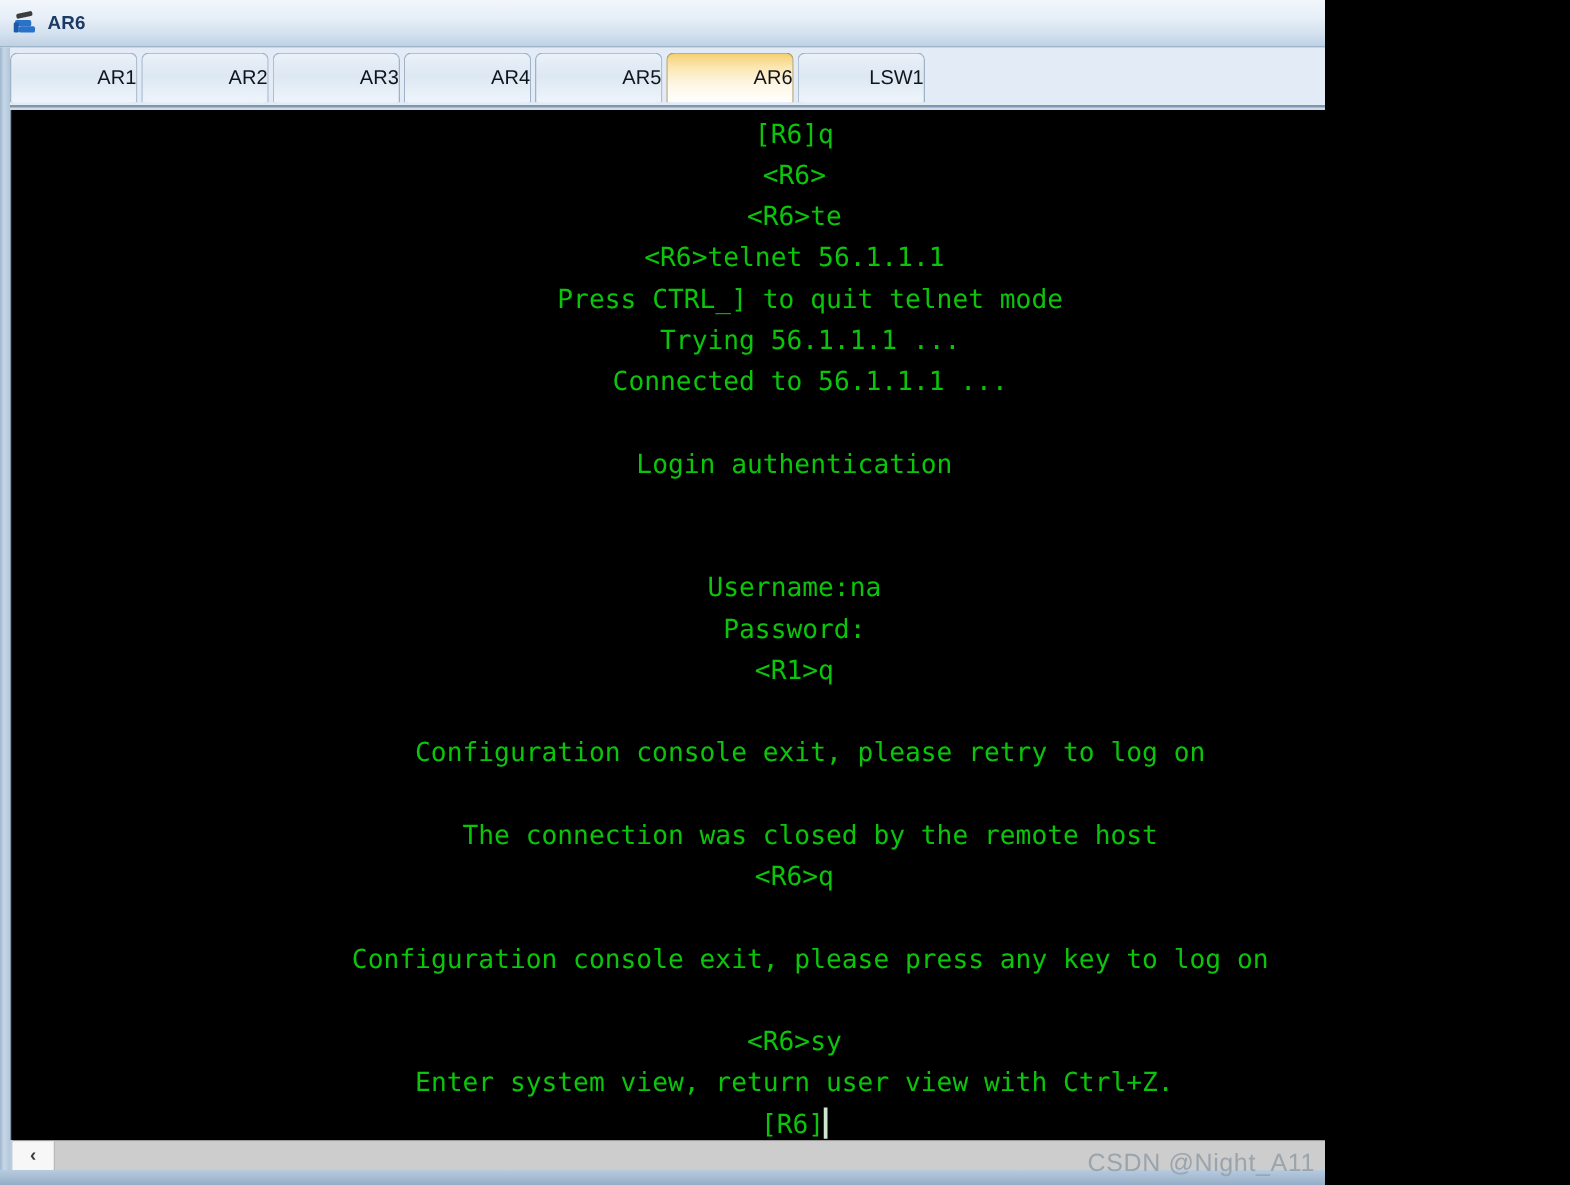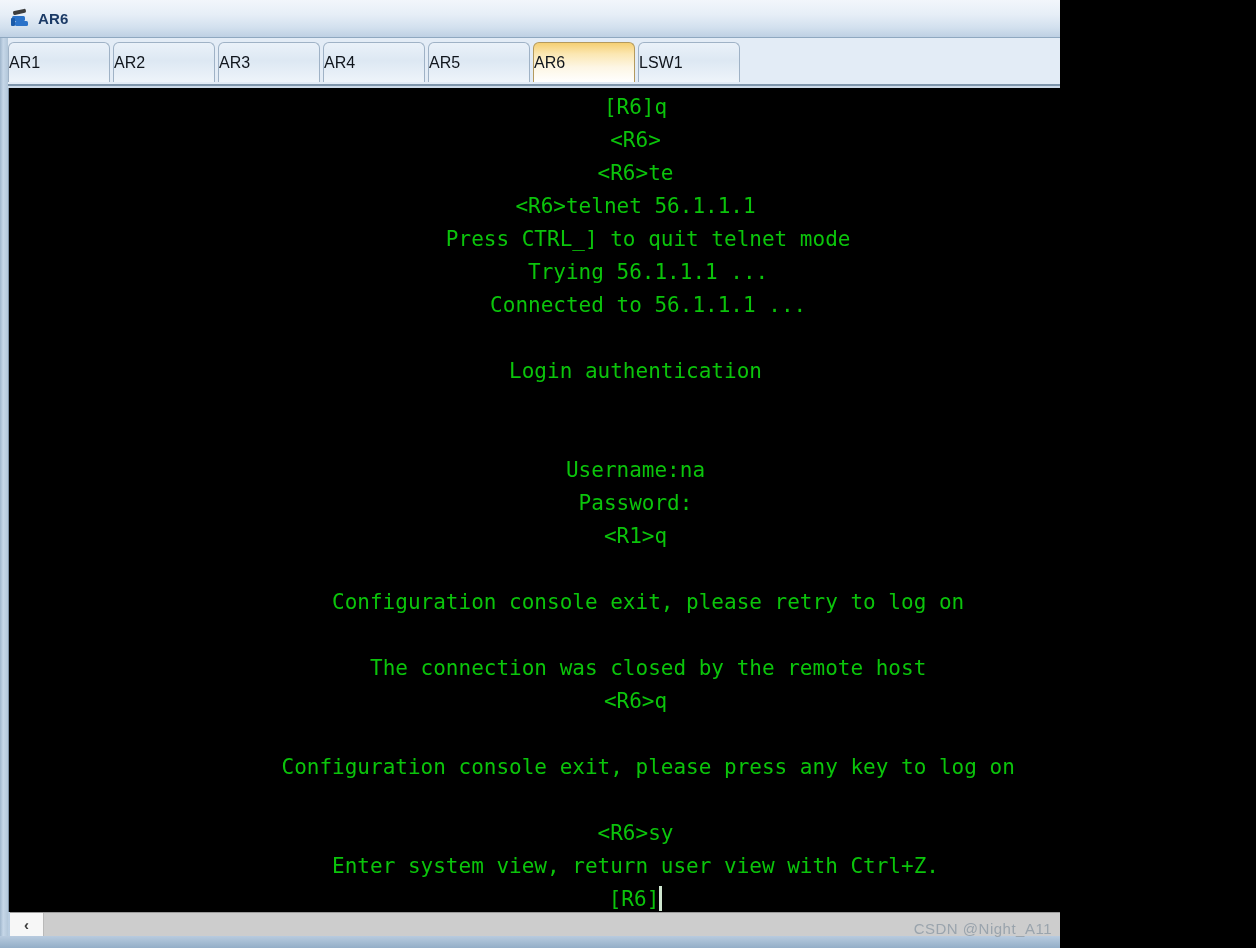--- a/index.html
+++ b/index.html
@@ -116,21 +116,21 @@
     height: 40px;
     margin-right: 3px;
     border: 1px solid #9fb2c6;
     border-bottom: none;
     border-radius: 6px 6px 0 0;
     background: linear-gradient(180deg, #eaf1f9 0%, #dde8f3 45%, #eef4fa 100%);
     color: #10151c;
     font-size: 16px;
     display: flex;
     align-items: center;
-    justify-content: flex-start;
+    justify-content: flex-end;
     box-sizing: border-box;
     cursor: default;
   }
   .tab.active {
     background: linear-gradient(180deg, #f5cf73 0%, #fbe7b2 28%, #fdf6e4 62%, #ffffff 100%);
     border-color: #b49a5e;
     font-weight: normal;
   }
 
   
@@ -205,21 +205,21 @@
     position: absolute;
     left: 0; bottom: 0;
     width: 1256px;
     height: 12px;
     background: linear-gradient(180deg,#b8cbdf 0%, #93aec7 100%);
   }
   .watermark {
     position: absolute;
     right: 8px;
     top: 920px;
-    font-size: 15px;
+    font-size: 20px;
     color: #9aa4ad;
     font-family: "Liberation Sans", sans-serif;
     letter-spacing: 0.5px;
     white-space: nowrap;
     pointer-events: none;
     text-align: right;
   }
 </style>
 </head>
 <body>

